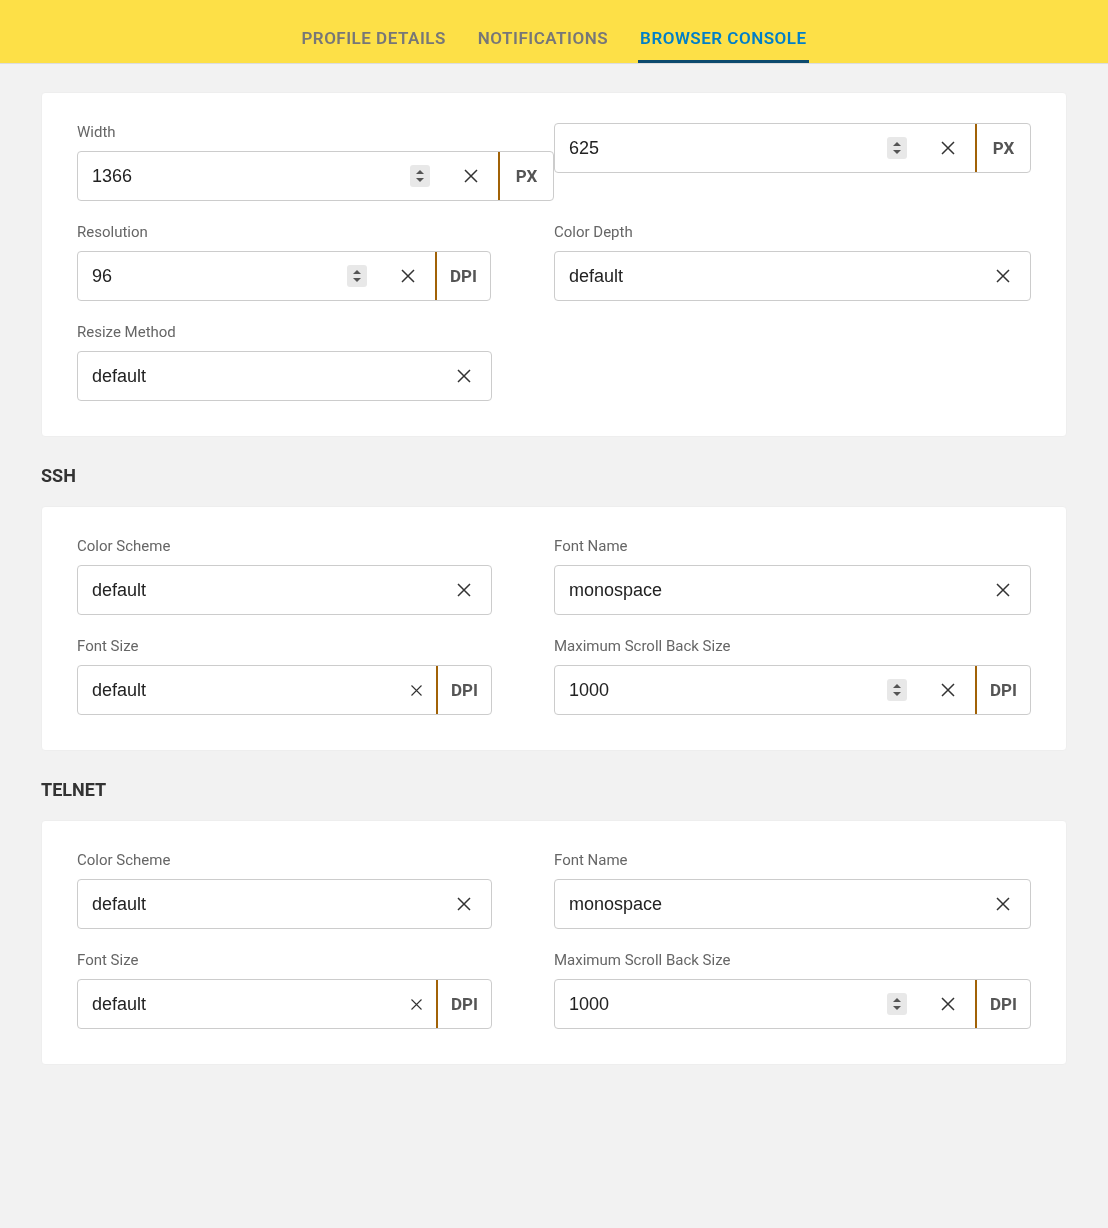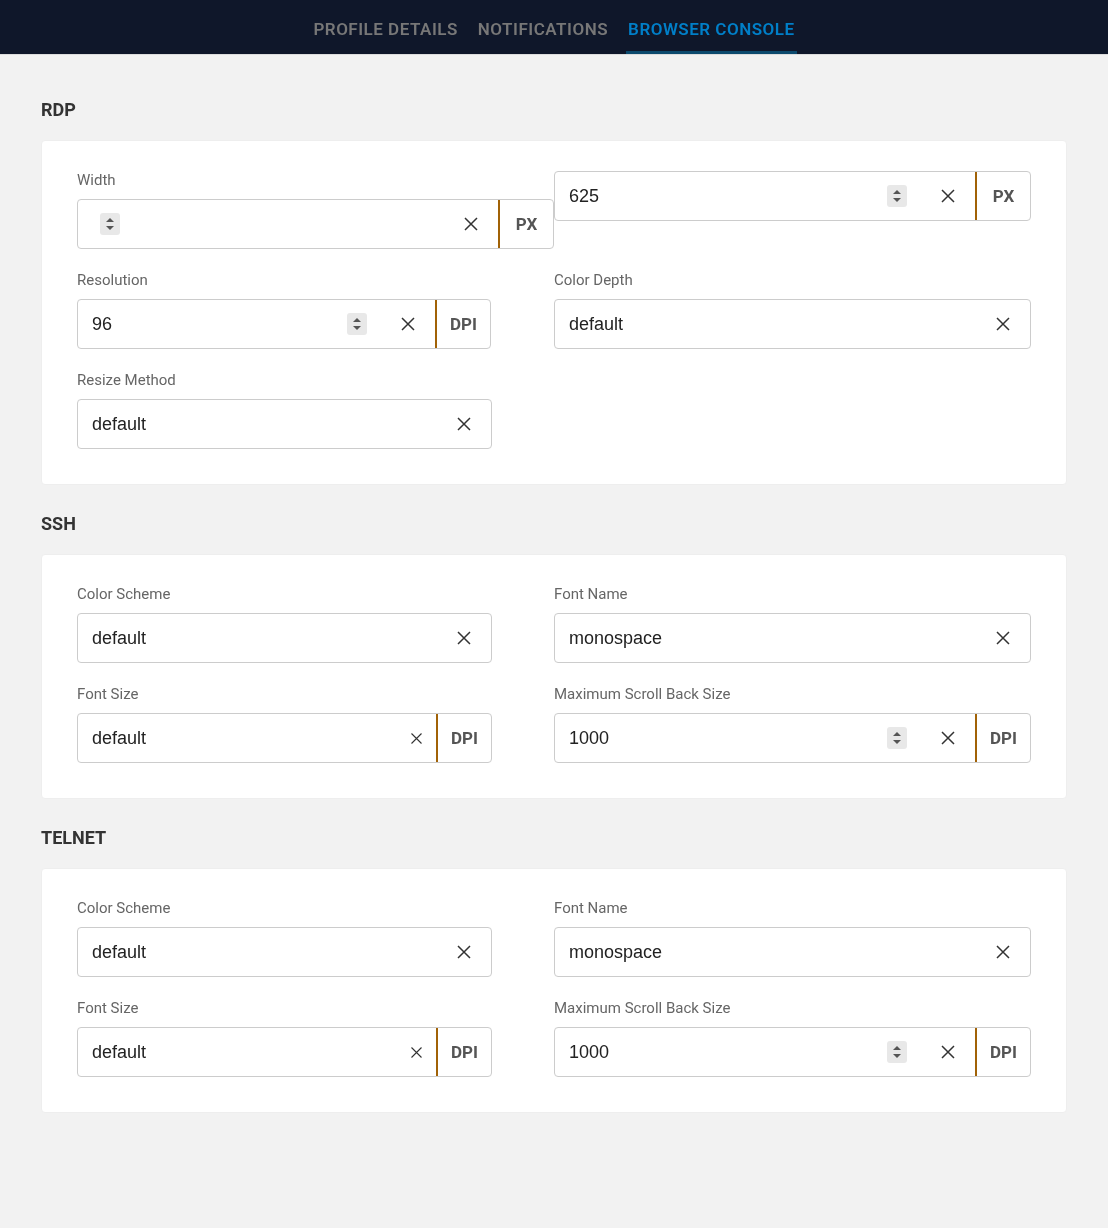--- a/index.html
+++ b/index.html
@@ -10,23 +10,23 @@
     body {
       font-family: -apple-system, BlinkMacSystemFont, "Segoe UI", Roboto, Helvetica, Arial, sans-serif;
       background: #f2f2f2;
       color: #333;
       width: 1108px;
     }
     .tabs {
       display: flex;
       justify-content: center;
       border-bottom: 1px solid #ddd;
-      background: #0f172a;
-      gap: 16px;
-      padding-top: 9px;
+      background: #fde047;
+      gap: 28px;
+      padding-top: 18px;
     }
     .tab {
       font-size: 17px;
       font-weight: 600;
       letter-spacing: 0.5px;
       color: #777;
       padding: 10px 2px 14px 2px;
       cursor: pointer;
     }
     .tab.active {
@@ -163,27 +163,27 @@
 <body>
 
 <div class="tabs">
   <div class="tab">PROFILE DETAILS</div>
   <div class="tab">NOTIFICATIONS</div>
   <div class="tab active">BROWSER CONSOLE</div>
 </div>
 
 <div class="content">
 
-  <div class="section-title">RDP</div>
   <div class="card">
     <div class="row">
       <div class="field">
         <div class="label">Width</div>
         <div class="input-group">
           <div class="input-main">
+            <input class="input-text" value="1366" style="">
             <div class="stepper"></div>
           </div>
           <div class="clear-btn">
             <svg viewBox="0 0 24 24" fill="none">
                 <path d="M4 4 L20 20 M20 4 L4 20"></path>
               </svg>
           </div>
           <div class="suffix">PX</div>
         </div>
       </div>

